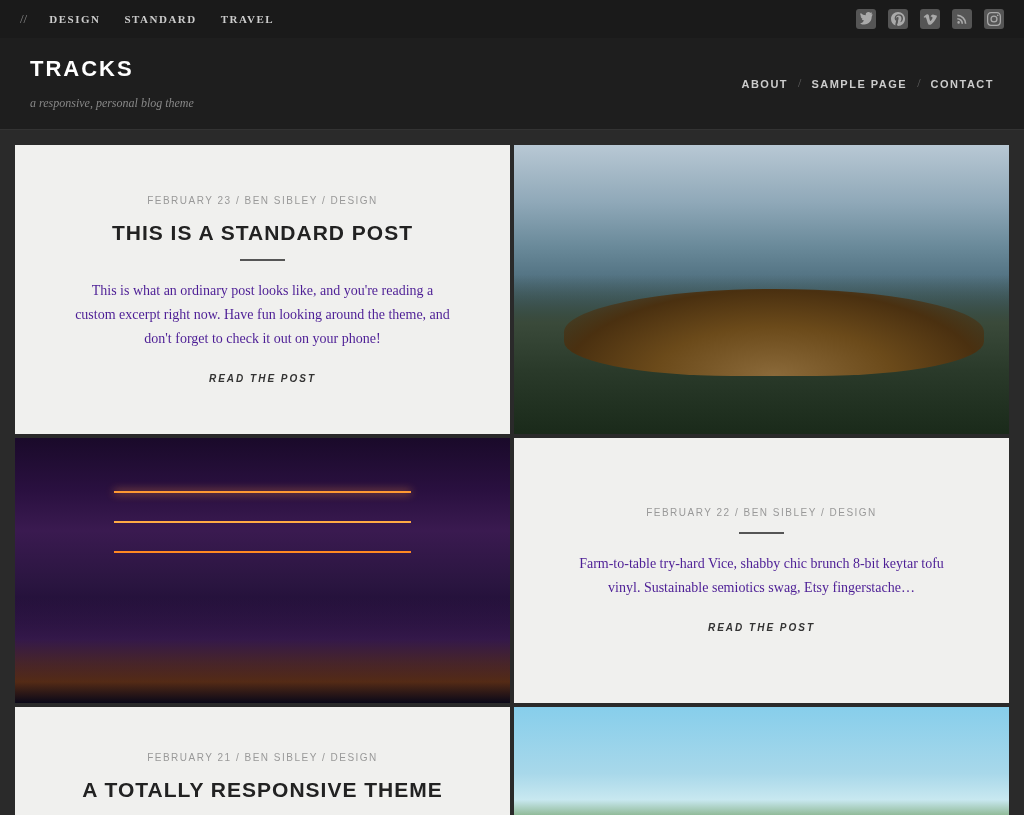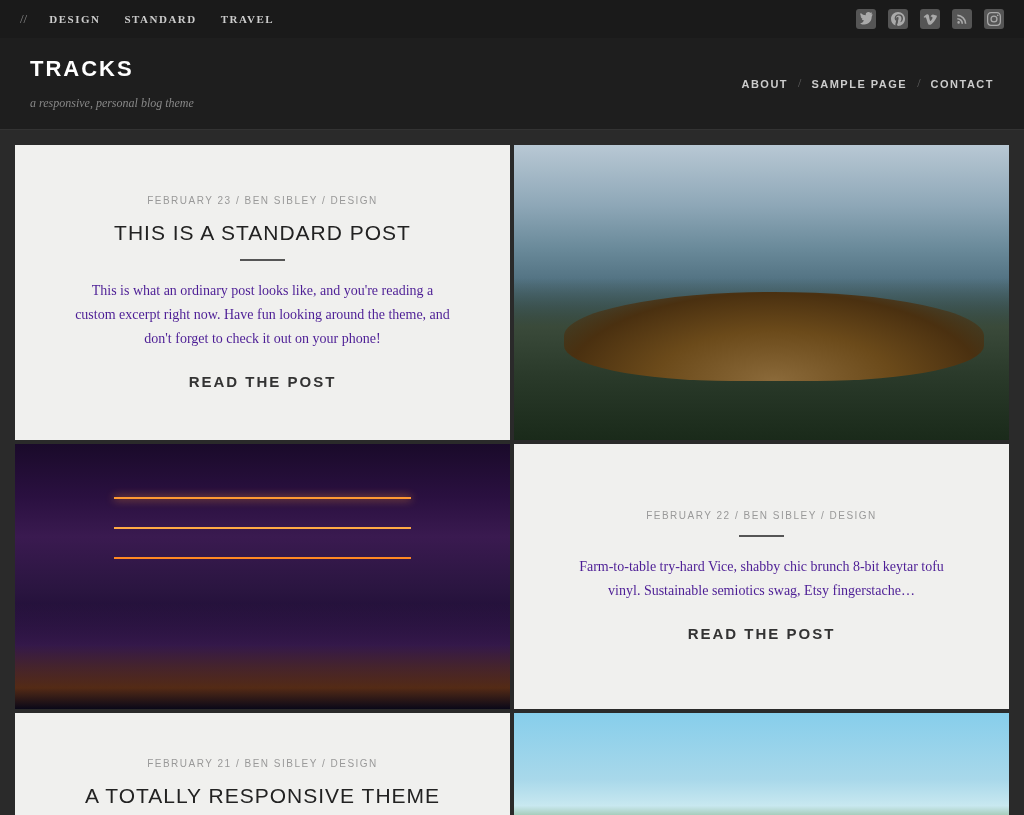--- a/index.html
+++ b/index.html
@@ -125,21 +125,21 @@
       font-family: Arial, sans-serif;
       font-size: 10px;
       letter-spacing: 1.5px;
       text-transform: uppercase;
       margin-bottom: 14px;
     }
 
     .post-title {
       font-family: Arial, Helvetica, sans-serif;
       font-size: 21px;
-      font-weight: 400;
+      font-weight: 700;
       letter-spacing: 1px;
       text-transform: uppercase;
       color: #222;
       margin-bottom: 14px;
       line-height: 1.2;
     }
 
     .post-divider {
       width: 45px;
       height: 2px;
@@ -150,27 +150,28 @@
     .post-excerpt {
       color: #4c1d95;
       font-family: Georgia, serif;
       font-size: 14px;
       line-height: 1.7;
       margin-bottom: 22px;
     }
 
     .read-more {
       font-family: Arial, sans-serif;
-      font-size: 15px;
+      font-size: 10px;
       font-weight: bold;
       letter-spacing: 2px;
       text-transform: uppercase;
       color: #333;
       cursor: pointer;
       border-bottom: none;
+      font-style: italic;
     }
 
     
     .post-card-image {
       min-height: 265px;
       overflow: hidden;
       position: relative;
     }
 
     

